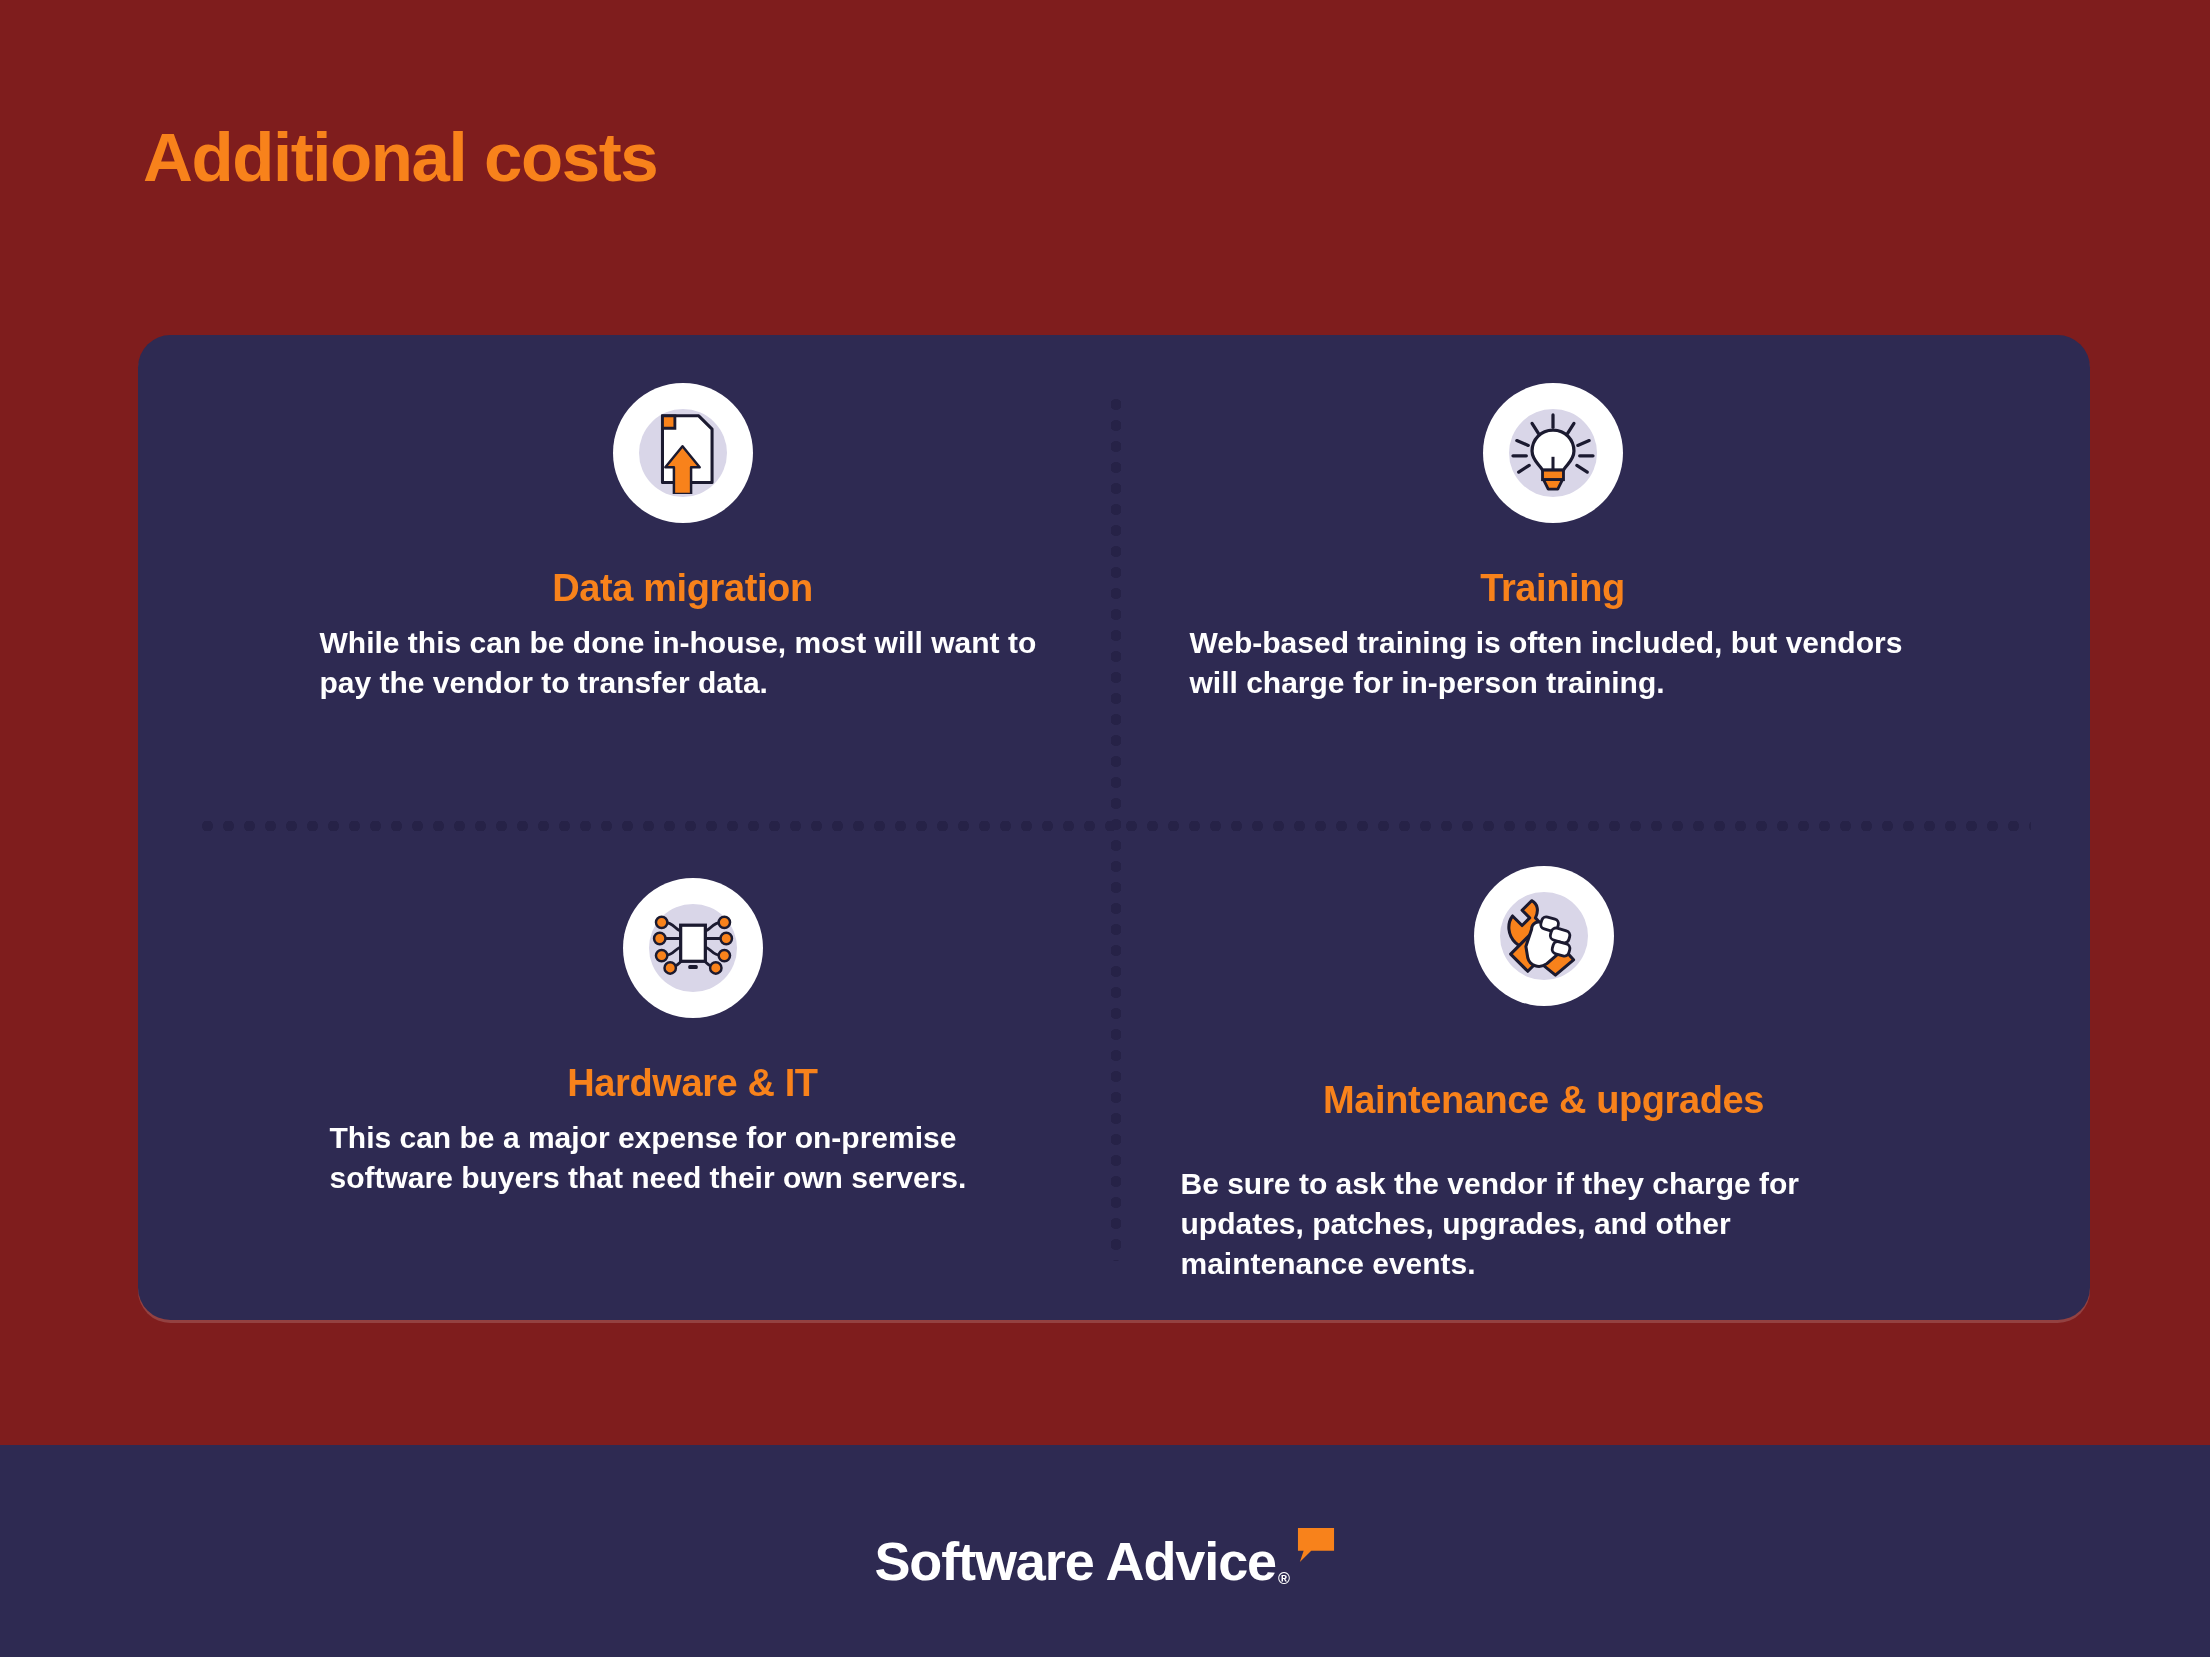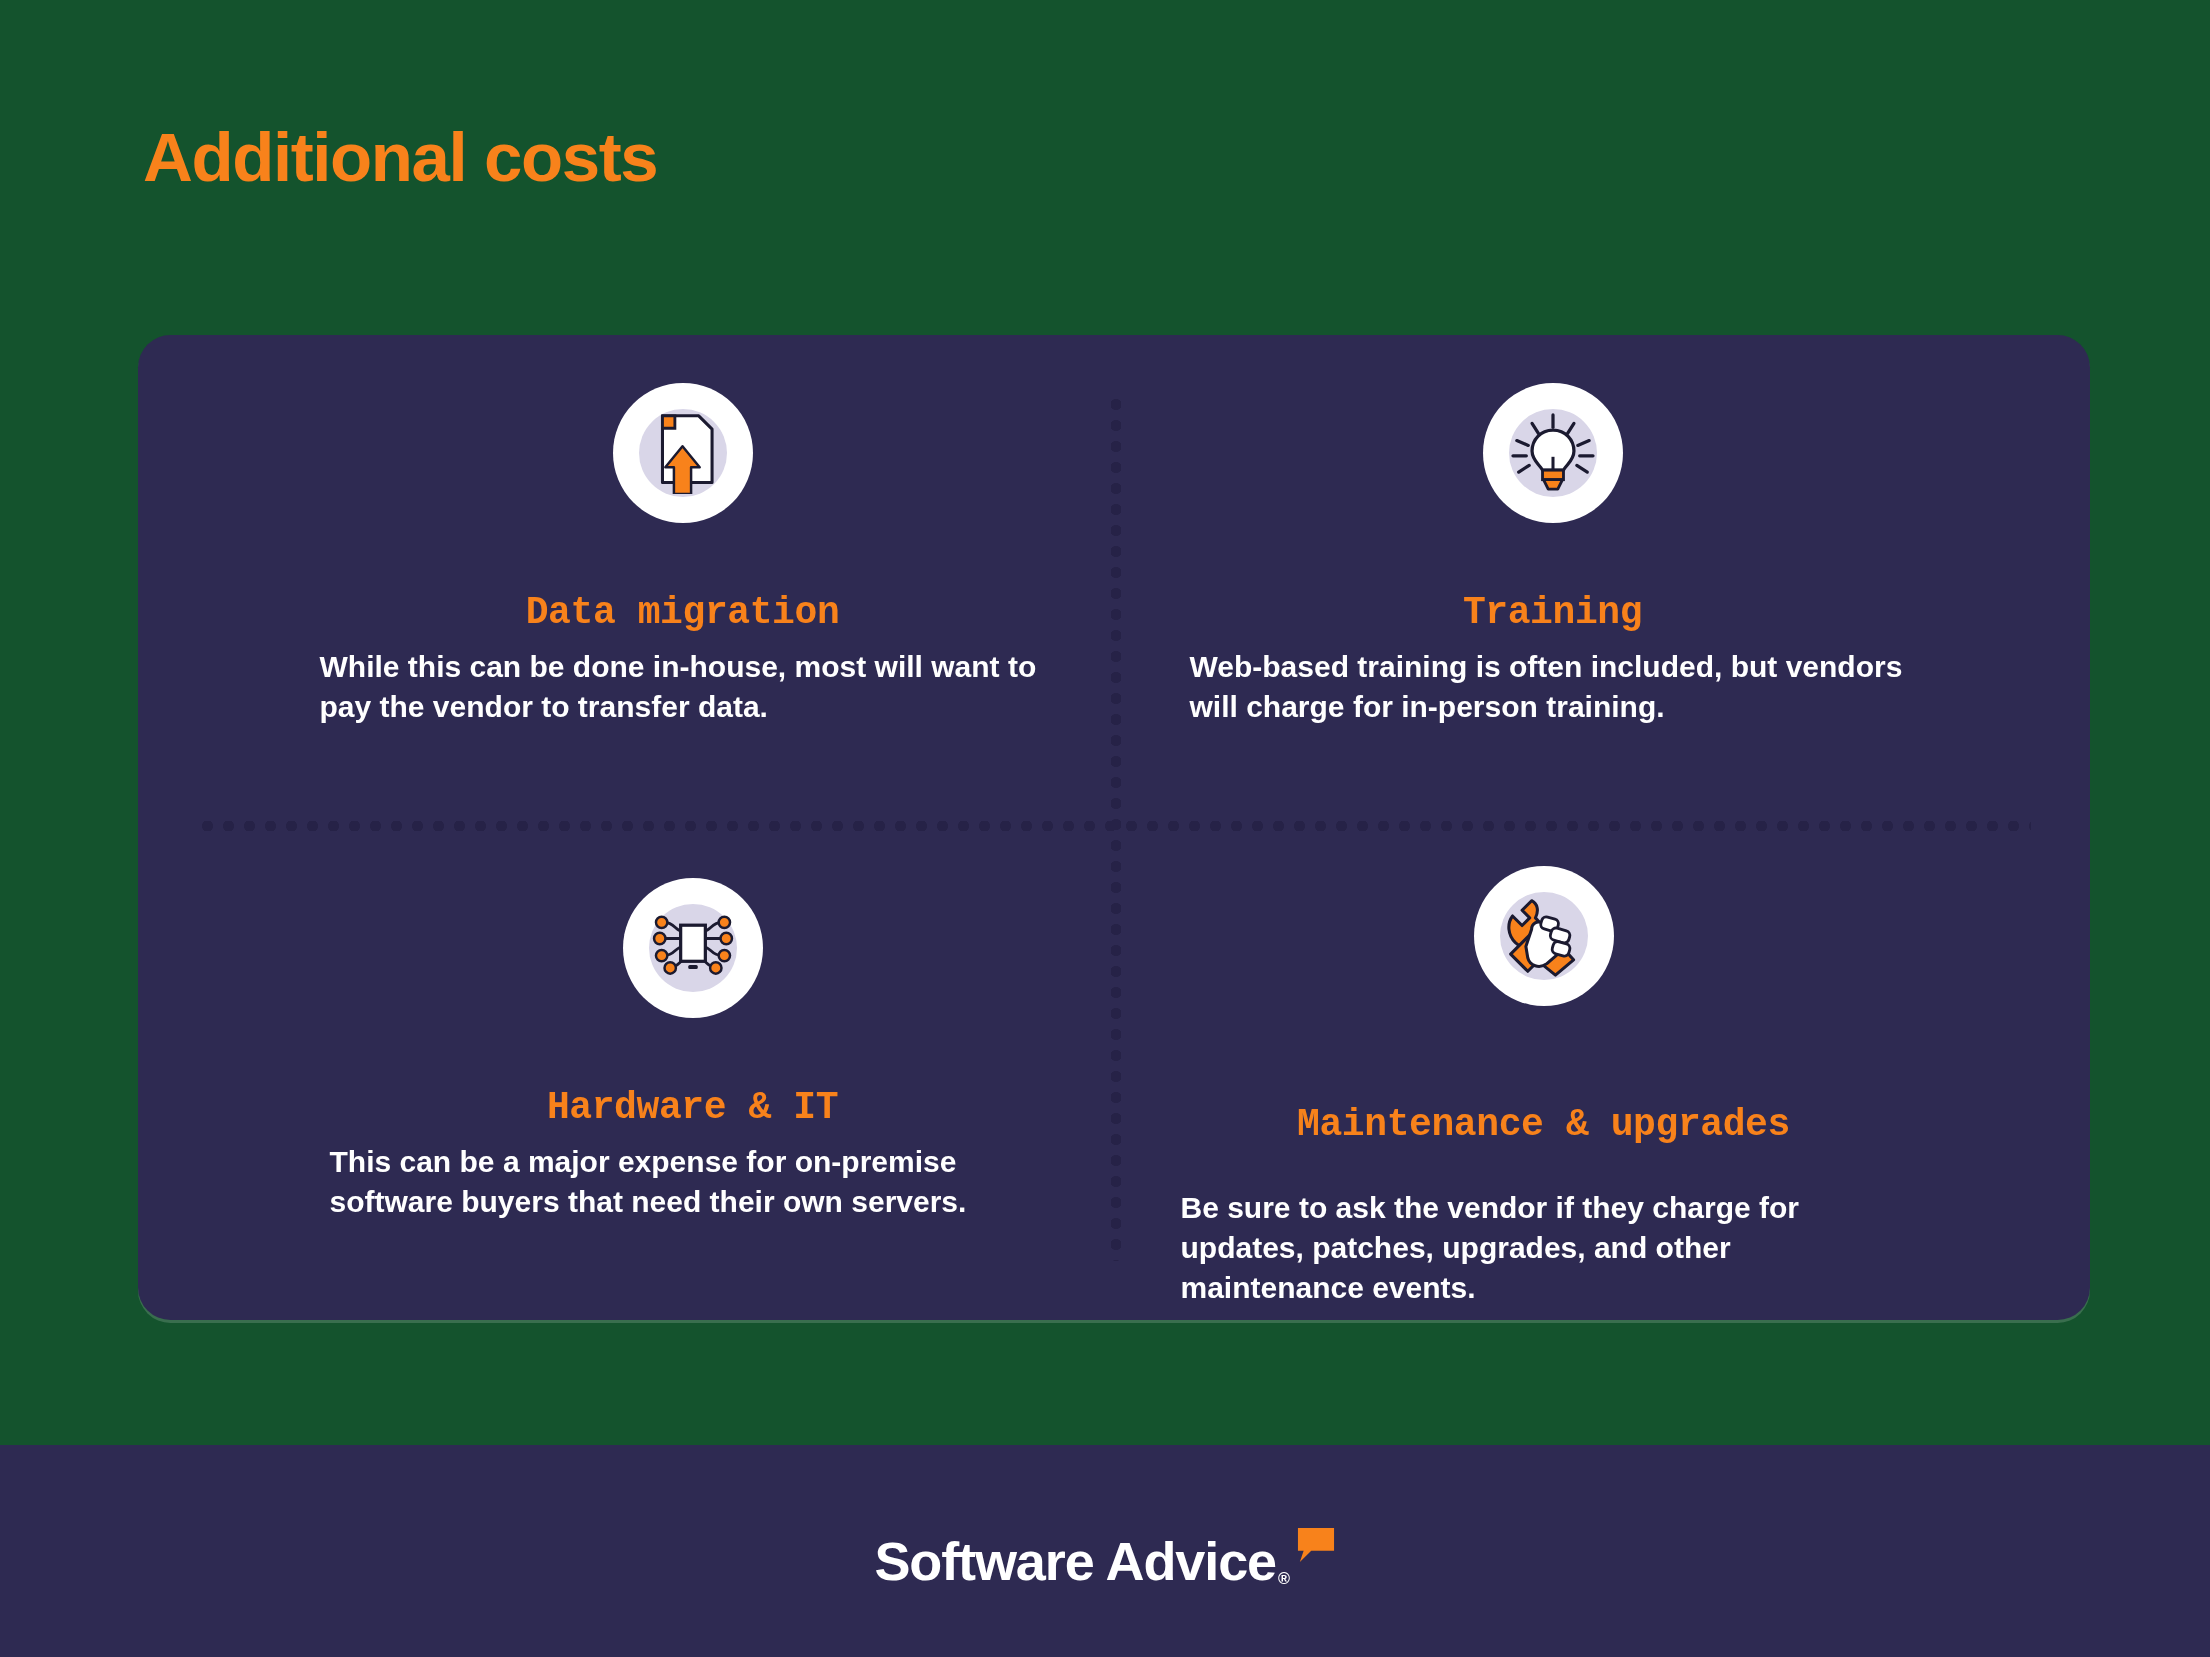--- a/index.html
+++ b/index.html
@@ -9,21 +9,21 @@
     height: 1658px;
     background: #ffffff;
     font-family: "Liberation Sans", sans-serif;
     overflow: hidden;
   }
 
   .page {
     position: relative;
     width: 2210px;
     height: 1658px;
-    background: #14532d;
+    background: #7f1d1d;
   }
 
   
   .page-title {
     position: absolute;
     left: 143px;
     top: 122px;
     font-size: 69px;
     font-weight: bold;
     letter-spacing: -1.4px;
@@ -103,28 +103,27 @@
     top: 50%;
     transform: translate(-50%, -50%);
   }
 
   .icon-badge svg {
     position: relative;
     z-index: 2;
   }
 
   .quad-heading {
-    margin-top: 68px;
+    margin-top: 44px;
     font-size: 38px;
     font-weight: bold;
     color: #F8821B;
     letter-spacing: -0.4px;
     text-align: center;
     white-space: nowrap;
-    font-family: Liberation Mono, monospace;
   }
 
   .quad-body {
     margin-top: 13.4px;
     font-size: 30px;
     font-weight: 600;
     line-height: 1.32;
     color: #FFFFFF;
     max-width: 726px;
   }

